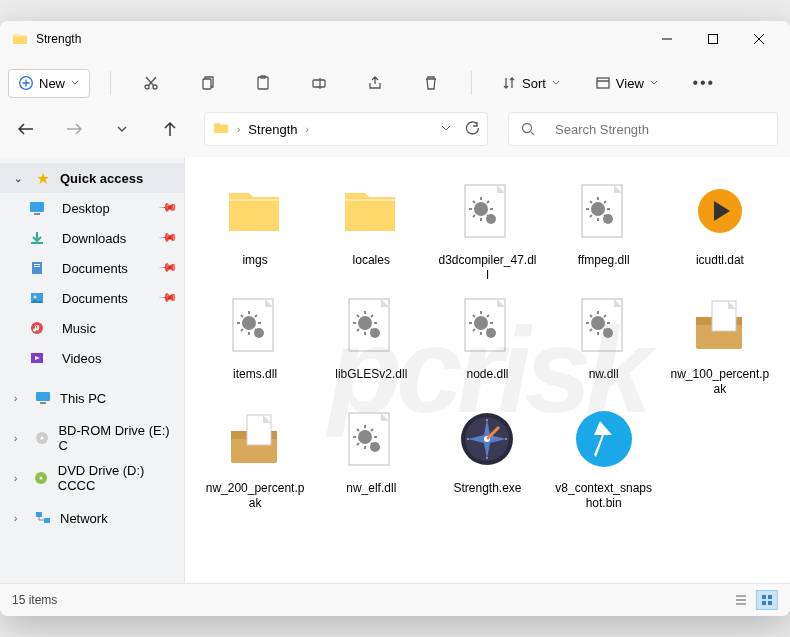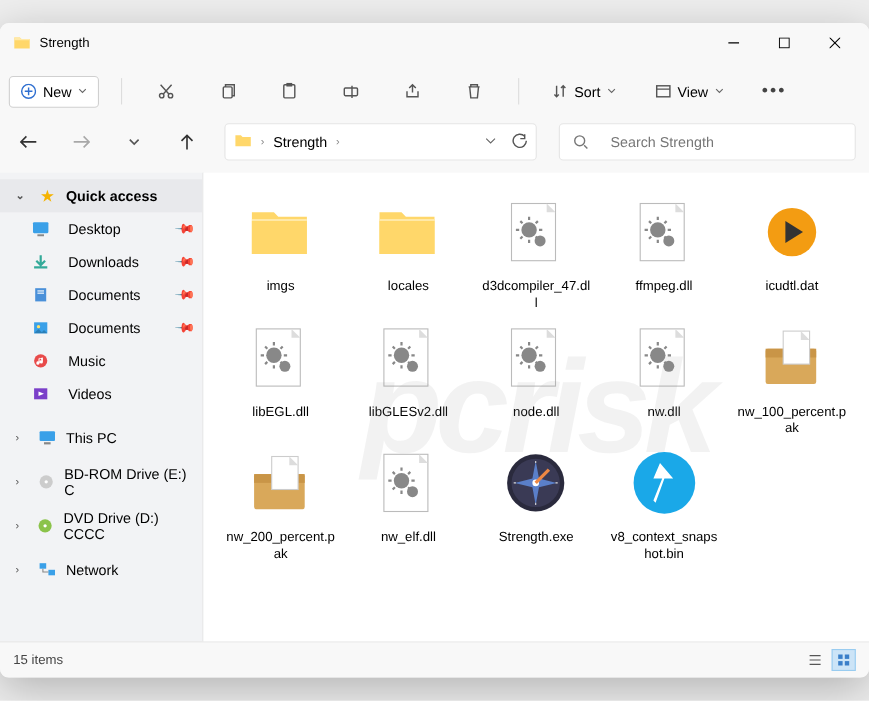--- a/index.html
+++ b/index.html
@@ -344,21 +344,21 @@
               </svg>
             </div>
             <div class="label">icudtl.dat</div>
           </div>
           <div class="file">
             <div class="ico">
               <svg viewBox="0 0 64 64" width="64" height="64">
                 <use href="#ico-dll"></use>
               </svg>
             </div>
-            <div class="label">libEGL.dll</div>
+            <div class="label">items.dll</div>
           </div>
           <div class="file">
             <div class="ico">
               <svg viewBox="0 0 64 64" width="64" height="64">
                 <use href="#ico-dll"></use>
               </svg>
             </div>
             <div class="label">libGLESv2.dll</div>
           </div>
           <div class="file">

